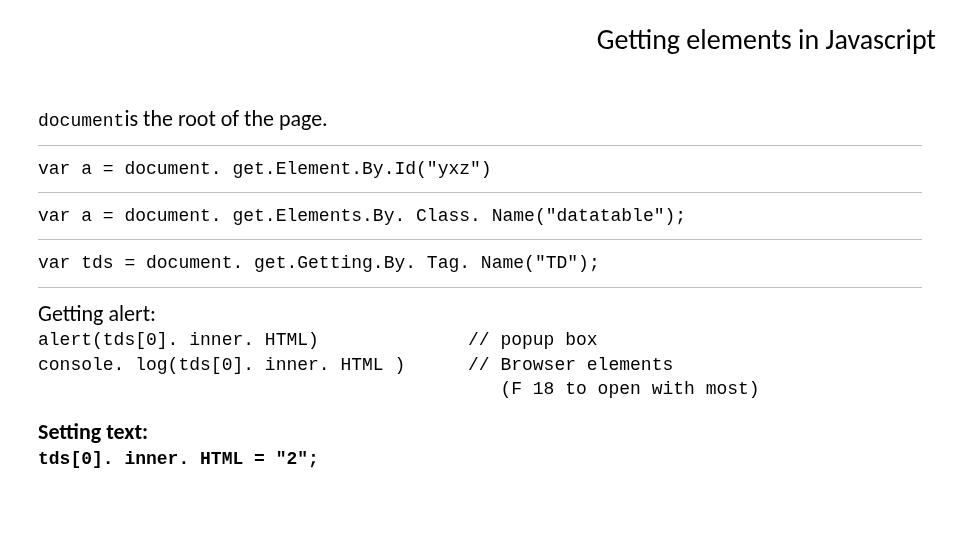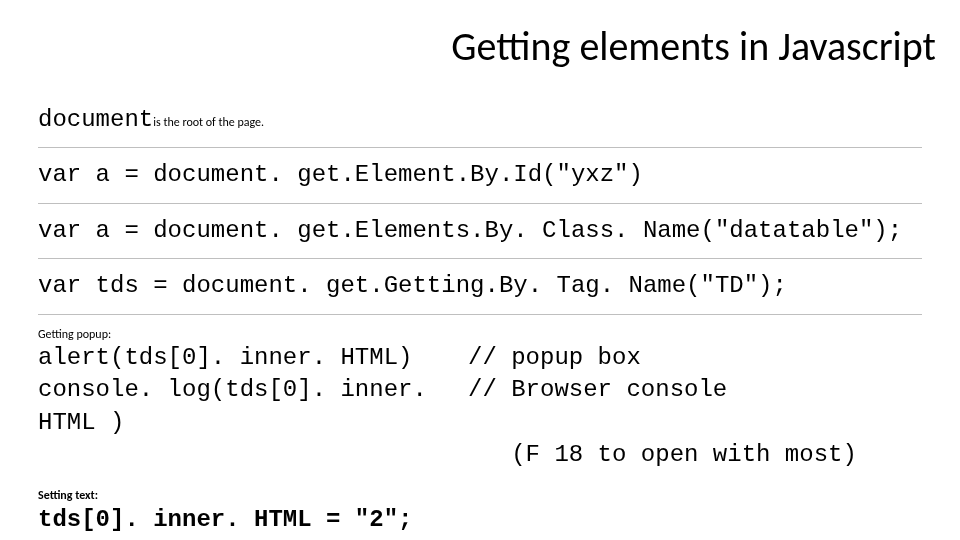--- a/index.html
+++ b/index.html
@@ -15,44 +15,44 @@
   .slide {
     position: relative;
     width: 960px;
     height: 540px;
     box-sizing: border-box;
   }
   .title {
     position: absolute;
     top: 22px;
     right: 24px;
-    font-size: 40px;
+    font-size: 28px;
     font-weight: 300;
     font-family: "Calibri Light", "Calibri", "Segoe UI Light", Arial, sans-serif;
   }
   .content {
     position: absolute;
     left: 38px;
     top: 104px;
     right: 38px;
     font-size: 18px;
     line-height: 1.35;
   }
   .row {
     display: flex;
     align-items: baseline;
     flex-wrap: wrap;
   }
   .mono {
     font-family: "Courier New", Courier, monospace;
-    font-size: 24px;
+    font-size: 18px;
   }
   .sans {
     font-family: "Calibri", "Segoe UI", Arial, sans-serif;
-    font-size: 12px;
+    font-size: 22px;
   }
   .hr {
     border: none;
     border-top: 1px solid #bfbfbf;
     margin: 11px 0 11px 0;
   }
   .block {
     margin-top: 8px;
   }
   .two-col {
@@ -91,28 +91,28 @@
 
     <div class="mono">var a = document. get.Elements.By. Class. Name("datatable");</div>
 
     <hr class="hr">
 
     <div class="mono">var tds = document. get.Getting.By. Tag. Name("TD");</div>
 
     <hr class="hr">
 
     <div class="block">
-      <div class="sans">Getting popup:</div>
+      <div class="sans">Getting alert:</div>
       <div class="two-col">
         <div class="col-left mono">alert(tds[0]. inner. HTML)</div>
         <div class="col-right mono">// popup box</div>
       </div>
       <div class="two-col">
         <div class="col-left mono">console. log(tds[0]. inner. HTML )</div>
-        <div class="col-right mono">// Browser console</div>
+        <div class="col-right mono">// Browser elements</div>
       </div>
       <div class="two-col">
         <div class="col-left mono"></div>
         <div class="col-right mono" style="white-space: pre;">   (F 18 to open with most)</div>
       </div>
     </div>
 
     <div class="block sub">
       <div class="sans">Setting text:</div>
       <div class="mono">tds[0]. inner. HTML = "2";</div>

